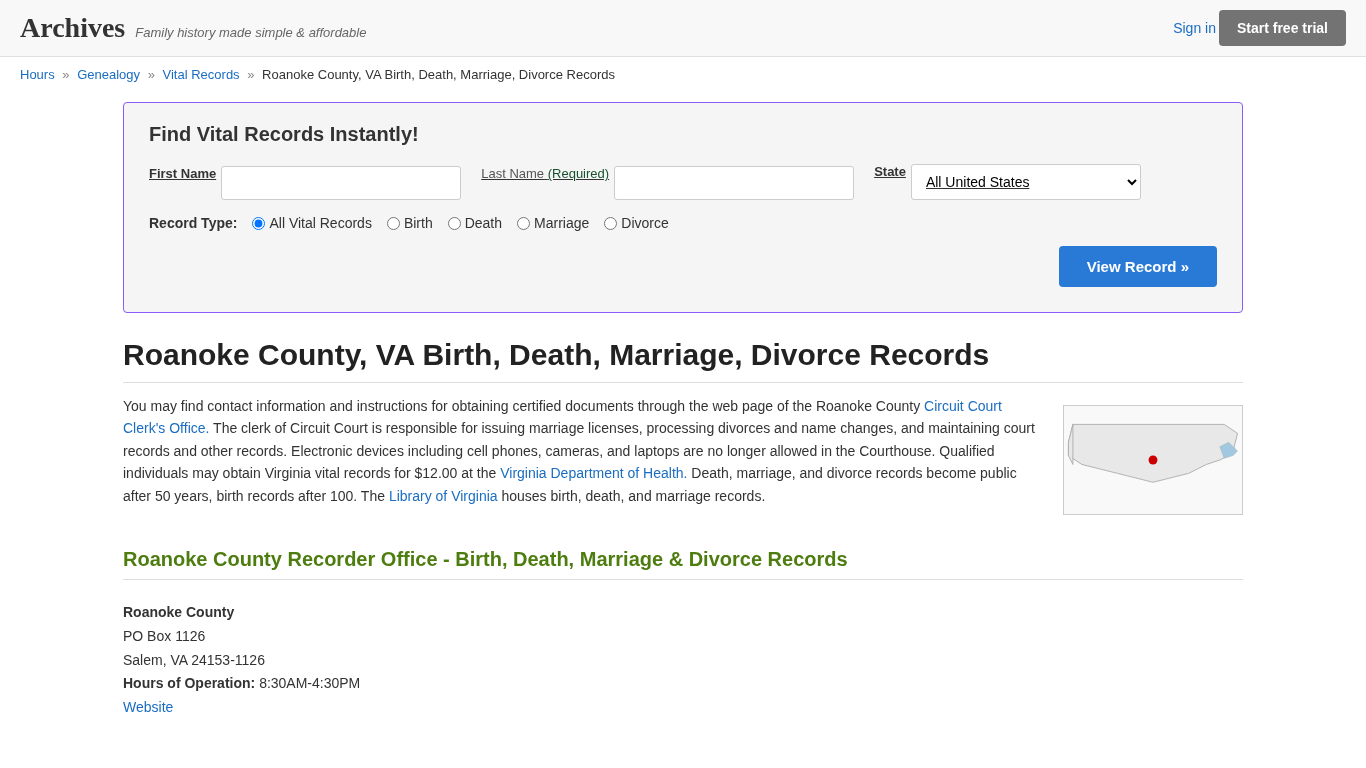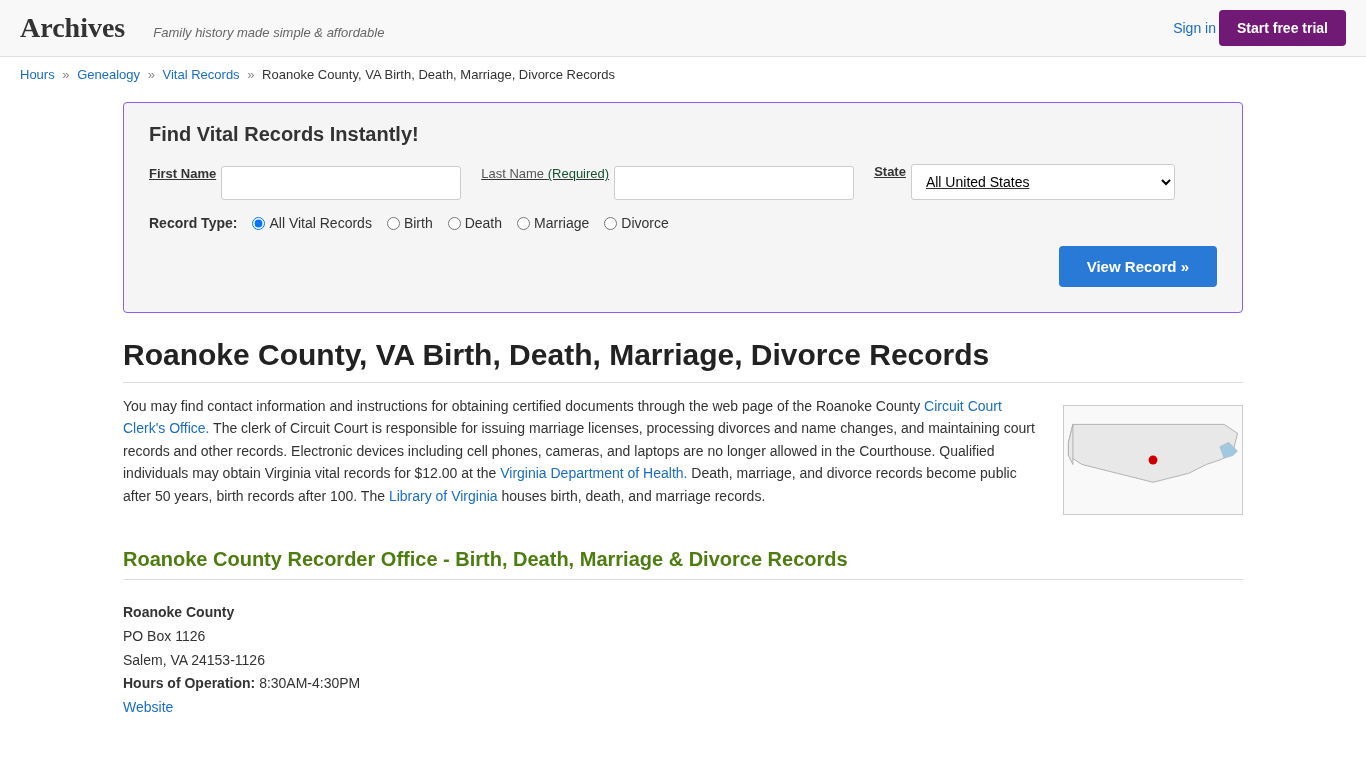--- a/index.html
+++ b/index.html
@@ -10,21 +10,21 @@
       display: flex;
       align-items: center;
       justify-content: space-between;
       padding: 10px 20px;
       background: #f8f8f8;
       border-bottom: 1px solid #e0e0e0;
     }
     .header-left {
       display: flex;
       align-items: baseline;
-      gap: 28px;
+      gap: 10px;
     }
     .logo-archives {
       font-size: 28px;
       font-weight: bold;
       color: #333;
       font-family: Georgia, serif;
     }
     .logo-tagline {
       font-size: 13px;
       color: #666;
@@ -34,21 +34,21 @@
       display: flex;
       align-items: center;
       gap: 3px;
     }
     .sign-in-link {
       color: #1a6dc1;
       text-decoration: none;
       font-size: 14px;
     }
     .start-trial-btn {
-      background: #701a75;
+      background: #737373;
       color: #fff;
       border: none;
       padding: 10px 18px;
       font-size: 14px;
       font-weight: bold;
       cursor: pointer;
       border-radius: 4px;
     }
 
     
@@ -113,21 +113,21 @@
     }
     .field-group input[type="text"] {
       width: 240px;
       padding: 8px 10px;
       border: 1px solid #ccc;
       border-radius: 3px;
       font-size: 14px;
       background: #fff;
     }
     .field-group select {
-      width: 264px;
+      width: 230px;
       padding: 8px 10px;
       border: 1px solid #ccc;
       border-radius: 3px;
       font-size: 14px;
       background: #fff;
       cursor: pointer;
     }
     .record-type-row {
       display: flex;
       align-items: center;

